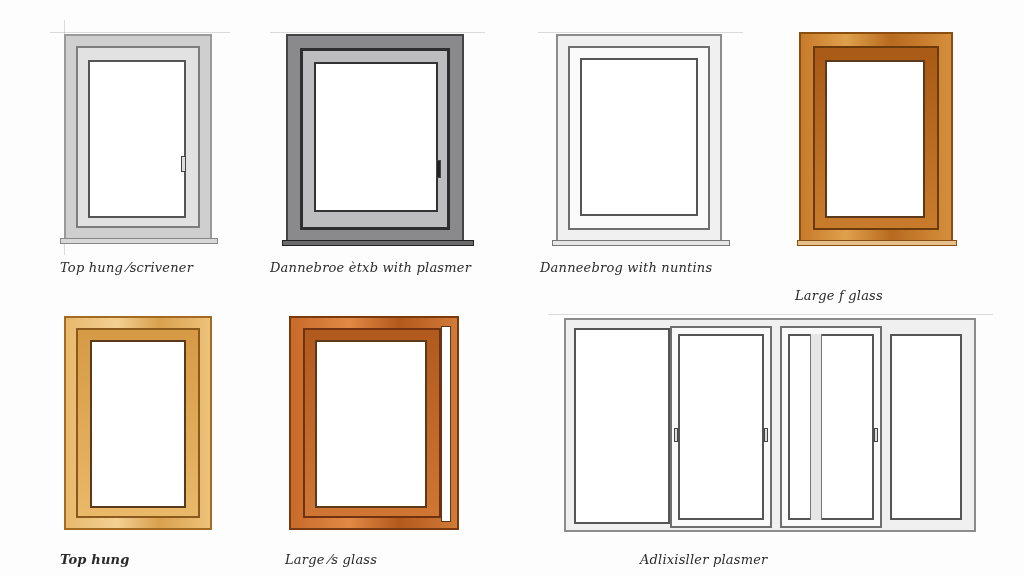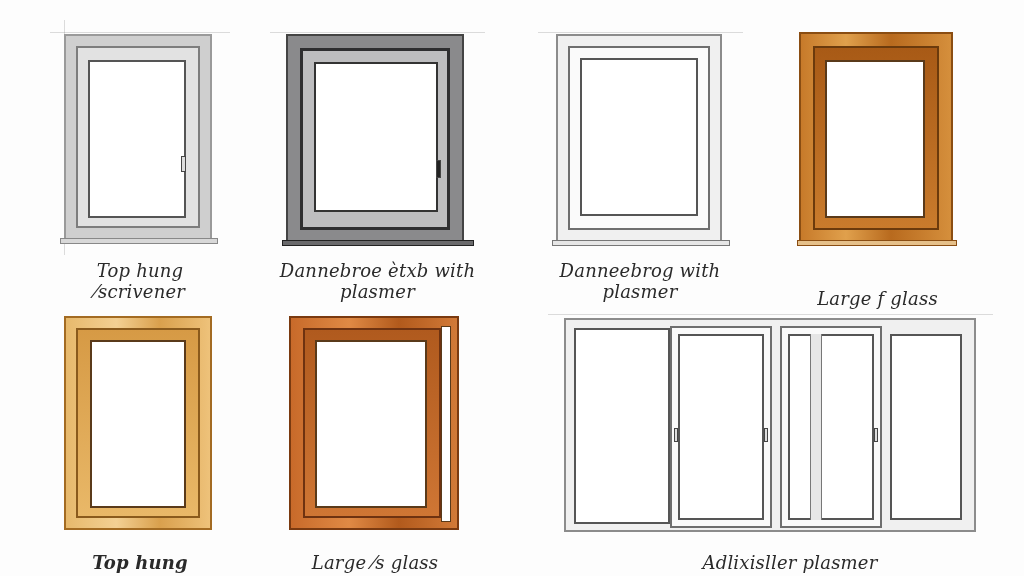--- a/index.html
+++ b/index.html
@@ -6,21 +6,21 @@
   body {
     width:1024px; height:576px; overflow:hidden; position:relative;
     background:#fdfdfd;
     font-family: "DejaVu Sans", sans-serif;
   }
   .win { position:absolute; box-sizing:border-box; }
   .guide-h, .guide-v { position:absolute; background:rgba(120,120,120,0.25); }
   .frame, .sash, .glass, .sill { position:absolute; box-sizing:border-box; }
   .glass { background:#ffffff; }
   .label {
-    position:absolute; font-size:18px; color:#2a2a2a; text-align:center;
+    position:absolute; font-size:13px; color:#2a2a2a; 
     font-family: "DejaVu Serif", serif; font-style: italic; letter-spacing:0.2px;
   }
   .handle { position:absolute; box-sizing:border-box; border:1px solid #444; background:#ddd; }
 
   
   .alu-outer { background:#cfcfcf; border:2px solid #9a9a9a; }
   .alu-mid { background:#e2e2e2; border:2px solid #7d7d7d; }
   .alu-inner { border:2px solid #555; }
 
   
@@ -66,21 +66,21 @@
 </div>
 <div class="label" style="left:270px;top:260px;width:215px;">Dannebroe ètxb with plasmer</div>
 
 <div class="win" style="left:548px;top:28px;width:185px;height:222px;">
   <div class="guide-h" style="left:-10px;top:4px;width:205px;height:1px;"></div>
   <div class="frame wht-outer" style="left:8px;top:6px;width:166px;height:208px;"></div>
   <div class="sash wht-mid" style="left:20px;top:18px;width:142px;height:184px;"></div>
   <div class="glass wht-inner" style="left:32px;top:30px;width:118px;height:158px;"></div>
   <div class="sill" style="left:4px;top:212px;width:178px;height:6px;background:#e6e6e6;border:1px solid #777;"></div>
 </div>
-<div class="label" style="left:540px;top:260px;width:200px;">Danneebrog with plasmer</div>
+<div class="label" style="left:540px;top:260px;width:200px;">Danneebrog with nuntins</div>
 
 <div class="win" style="left:795px;top:28px;width:165px;height:222px;">
   <div class="frame oak-outer" style="left:4px;top:4px;width:154px;height:210px;"></div>
   <div class="sash oak-mid" style="left:18px;top:18px;width:126px;height:184px;"></div>
   <div class="glass wood-inner" style="left:30px;top:32px;width:100px;height:158px;"></div>
   <div class="sill" style="left:2px;top:212px;width:160px;height:6px;background:#e5c08a;border:1px solid #8a4d12;"></div>
 </div>
 <div class="label" style="left:795px;top:260px;width:165px;margin-top:28px;">Large f glass</div>
 
 <div class="win" style="left:60px;top:312px;width:160px;height:225px;">

